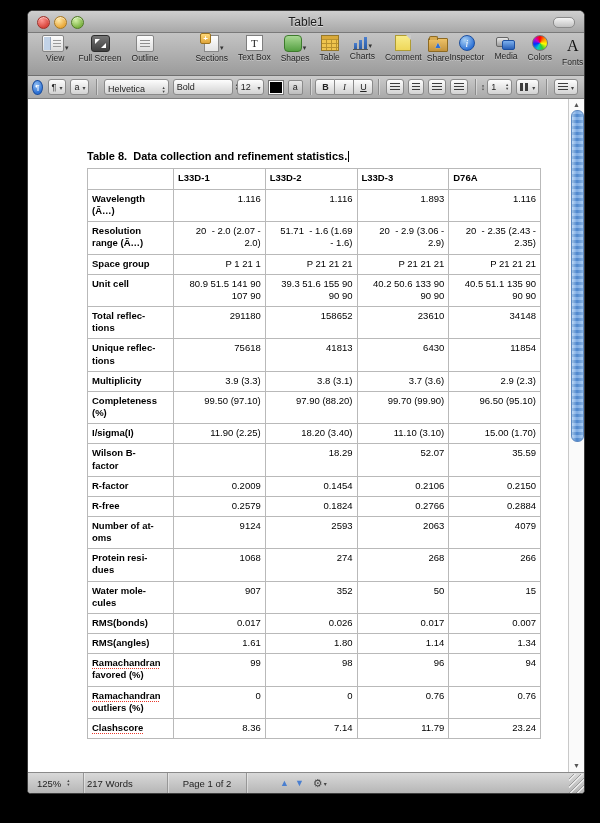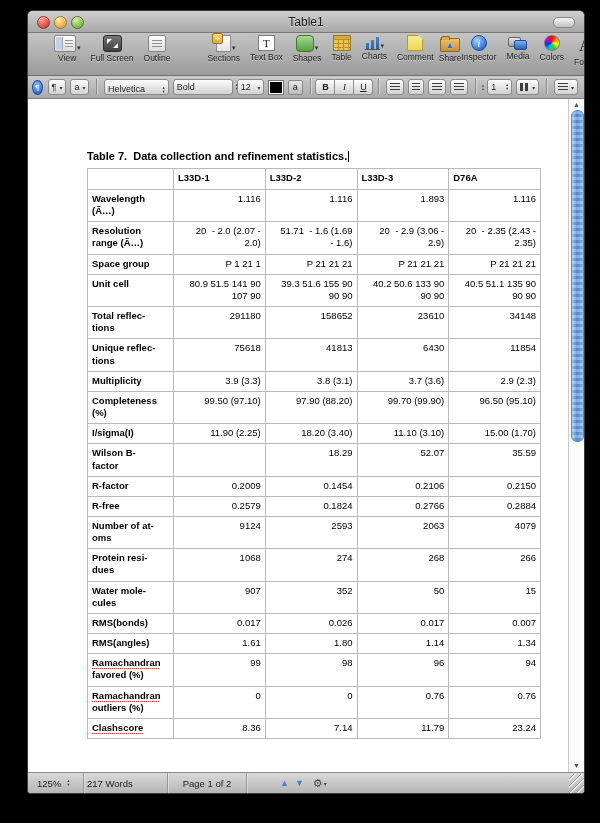--- a/index.html
+++ b/index.html
@@ -19,21 +19,21 @@
   .lozenge{position:absolute;right:9px;top:6px;width:20px;height:9px;border-radius:5px;
            background:linear-gradient(#f4f4f4,#c2c2c2);border:1px solid #8a8a8a;}
   
   .toolbar{height:40px;flex:0 0 40px;background:linear-gradient(#c4c4c4,#9b9b9b);
            border-bottom:1px solid #6f6f6f;display:flex;align-items:flex-start;padding-top:2px;}
   .tb-item{display:flex;flex-direction:column;align-items:center;margin:0 5px;cursor:default;}
   .tb-icon{height:21px;display:flex;align-items:center;justify-content:center;position:relative;}
   .tb-label{font-size:8.5px;color:#1e1e1e;margin-top:1px;white-space:nowrap;text-shadow:0 1px 0 rgba(255,255,255,.35);}
   .tb-row{display:flex;align-items:center;}
   .tb-caret{font-size:7px;color:#333;margin-left:1px;align-self:flex-end;line-height:8px;}
-  [data-name="toolbar-item-view"]{margin-left:26px;}
+  [data-name="toolbar-item-view"]{margin-left:14px;}
   [data-name="toolbar-item-sections"]{margin-left:32px;}
   [data-name="toolbar-item-share"]{margin-left:auto;margin-right:auto;}
   [data-name="toolbar-item-inspector"]{margin-left:auto;}
   [data-name="toolbar-item-fonts"]{margin-right:10px;}
   
   .view-icon{width:20px;height:15px;background:linear-gradient(#fdfdfd,#dcdcdc);border:1px solid #858585;border-radius:2px;}
   .view-icon::before{content:'';position:absolute;left:1px;top:1px;bottom:1px;width:6px;background:#c2d3e8;border-right:1px solid #9aa9bd;}
   .view-icon::after{content:'';position:absolute;left:10px;right:2px;top:4px;height:7px;
      background:repeating-linear-gradient(#9a9a9a 0 1px,transparent 1px 3px);}
   .fullscreen-icon{width:17px;height:15px;background:linear-gradient(#777,#3e3e3e);border:1px solid #2c2c2c;border-radius:3px;}
@@ -302,21 +302,21 @@
       </span>
     <span class="fb-sep" data-name="separator"></span>
     <span class="fb-btn" data-name="list-style-button">
         <span class="lines" data-name="list-icon"></span>
         <span class="fb-caret" data-name="chevron-down-icon">▾</span>
       </span>
   </div>
 
   <div class="docarea" data-name="document-area">
     <div class="page" data-name="document-page">
-      <div class="doc-title" data-name="table-caption"><span data-name="table-caption-text">Table 7.  Data collection and refinement statistics.</span><span class="caret-bar" data-name="text-cursor"></span></div>
+      <div class="doc-title" data-name="table-caption"><span data-name="table-caption-text">Table 8.  Data collection and refinement statistics.</span><span class="caret-bar" data-name="text-cursor"></span></div>
       <table class="stats" id="stats-table" data-name="statistics-table">
         <colgroup>
             <col class="c-label">
             <col>
             <col>
             <col>
             <col>
           </colgroup>
       <thead>
             <tr data-name="table-header-row">

